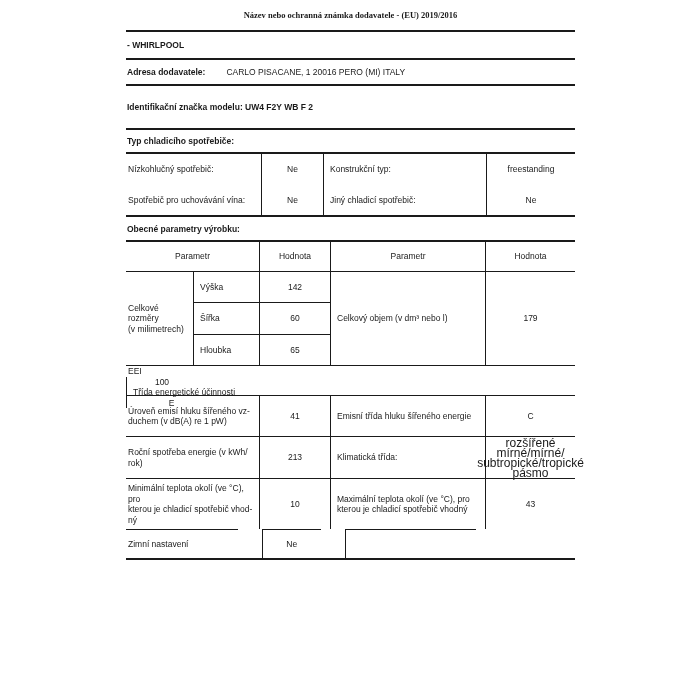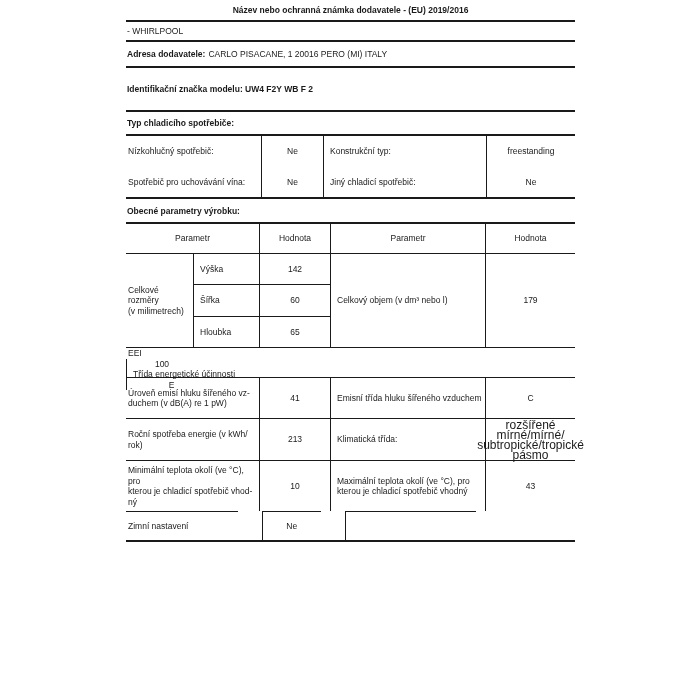--- a/index.html
+++ b/index.html
@@ -14,24 +14,24 @@
   }
   #sheet {
     position: absolute;
     left: 126px; top: 0;
     width: 449px;
   }
   .rule-b { border-bottom: 2px solid #1a1a1a; }
   .trow { display: flex; align-items: center; }
   .bold { font-weight: bold; }
 
-  #title-row { height: 22px; justify-content: center; font-weight: bold; }
-  #supplier-row { height: 20px; font-weight: normal; padding-left: 1px; }
+  #title-row { height: 32px; justify-content: center; font-weight: bold; font-family: Liberation Serif, serif; }
+  #supplier-row { height: 28px; font-weight: bold; padding-left: 1px; }
   #address-row { height: 26px; padding-left: 1px; }
-  #address-row .val { margin-left: 3px; }
+  #address-row .val { margin-left: 21px; }
   #model-row { height: 44px; font-weight: bold; padding-left: 1px; }
   #typ-heading { height: 22px; font-weight: bold; padding-left: 1px; }
   #general-heading { height: 23px; font-weight: bold; padding-left: 1px; }
 
   
   #typ-table {
     height: 65px;
     border-top: 2px solid #1a1a1a;
     border-bottom: 2px solid #1a1a1a;
     display: flex; flex-direction: column;
@@ -152,21 +152,21 @@
       <div class="cell left1 m1">EEI</div>
       <div class="cell center m2 vline">100</div>
       <div class="cell left3 m3 vline">Třída energetické účinnosti</div>
       <div class="cell center m4 vline">E</div>
     </div>
 
     <div id="noise-row" class="m-row hline">
       <div class="cell left1 m1 pre">Úroveň emisí hluku šířeného vz-
 duchem (v dB(A) re 1 pW)</div>
       <div class="cell center m2 vline">41</div>
-      <div class="cell left3 m3 vline">Emisní třída hluku šířeného vzduchem</div>
+      <div class="cell left3 m3 vline">Emisní třída hluku šířeného energie</div>
       <div class="cell center m4 vline">C</div>
     </div>
 
     <div id="energy-row" class="m-row hline">
       <div class="cell left1 m1 pre">Roční spotřeba energie (v kWh/
 rok)</div>
       <div class="cell center m2 vline">213</div>
       <div class="cell left3 m3 vline">Klimatická třída:</div>
       <div class="cell center m4 vline pre climate">rozšířené mírné/mírné/
 subtropické/tropické

